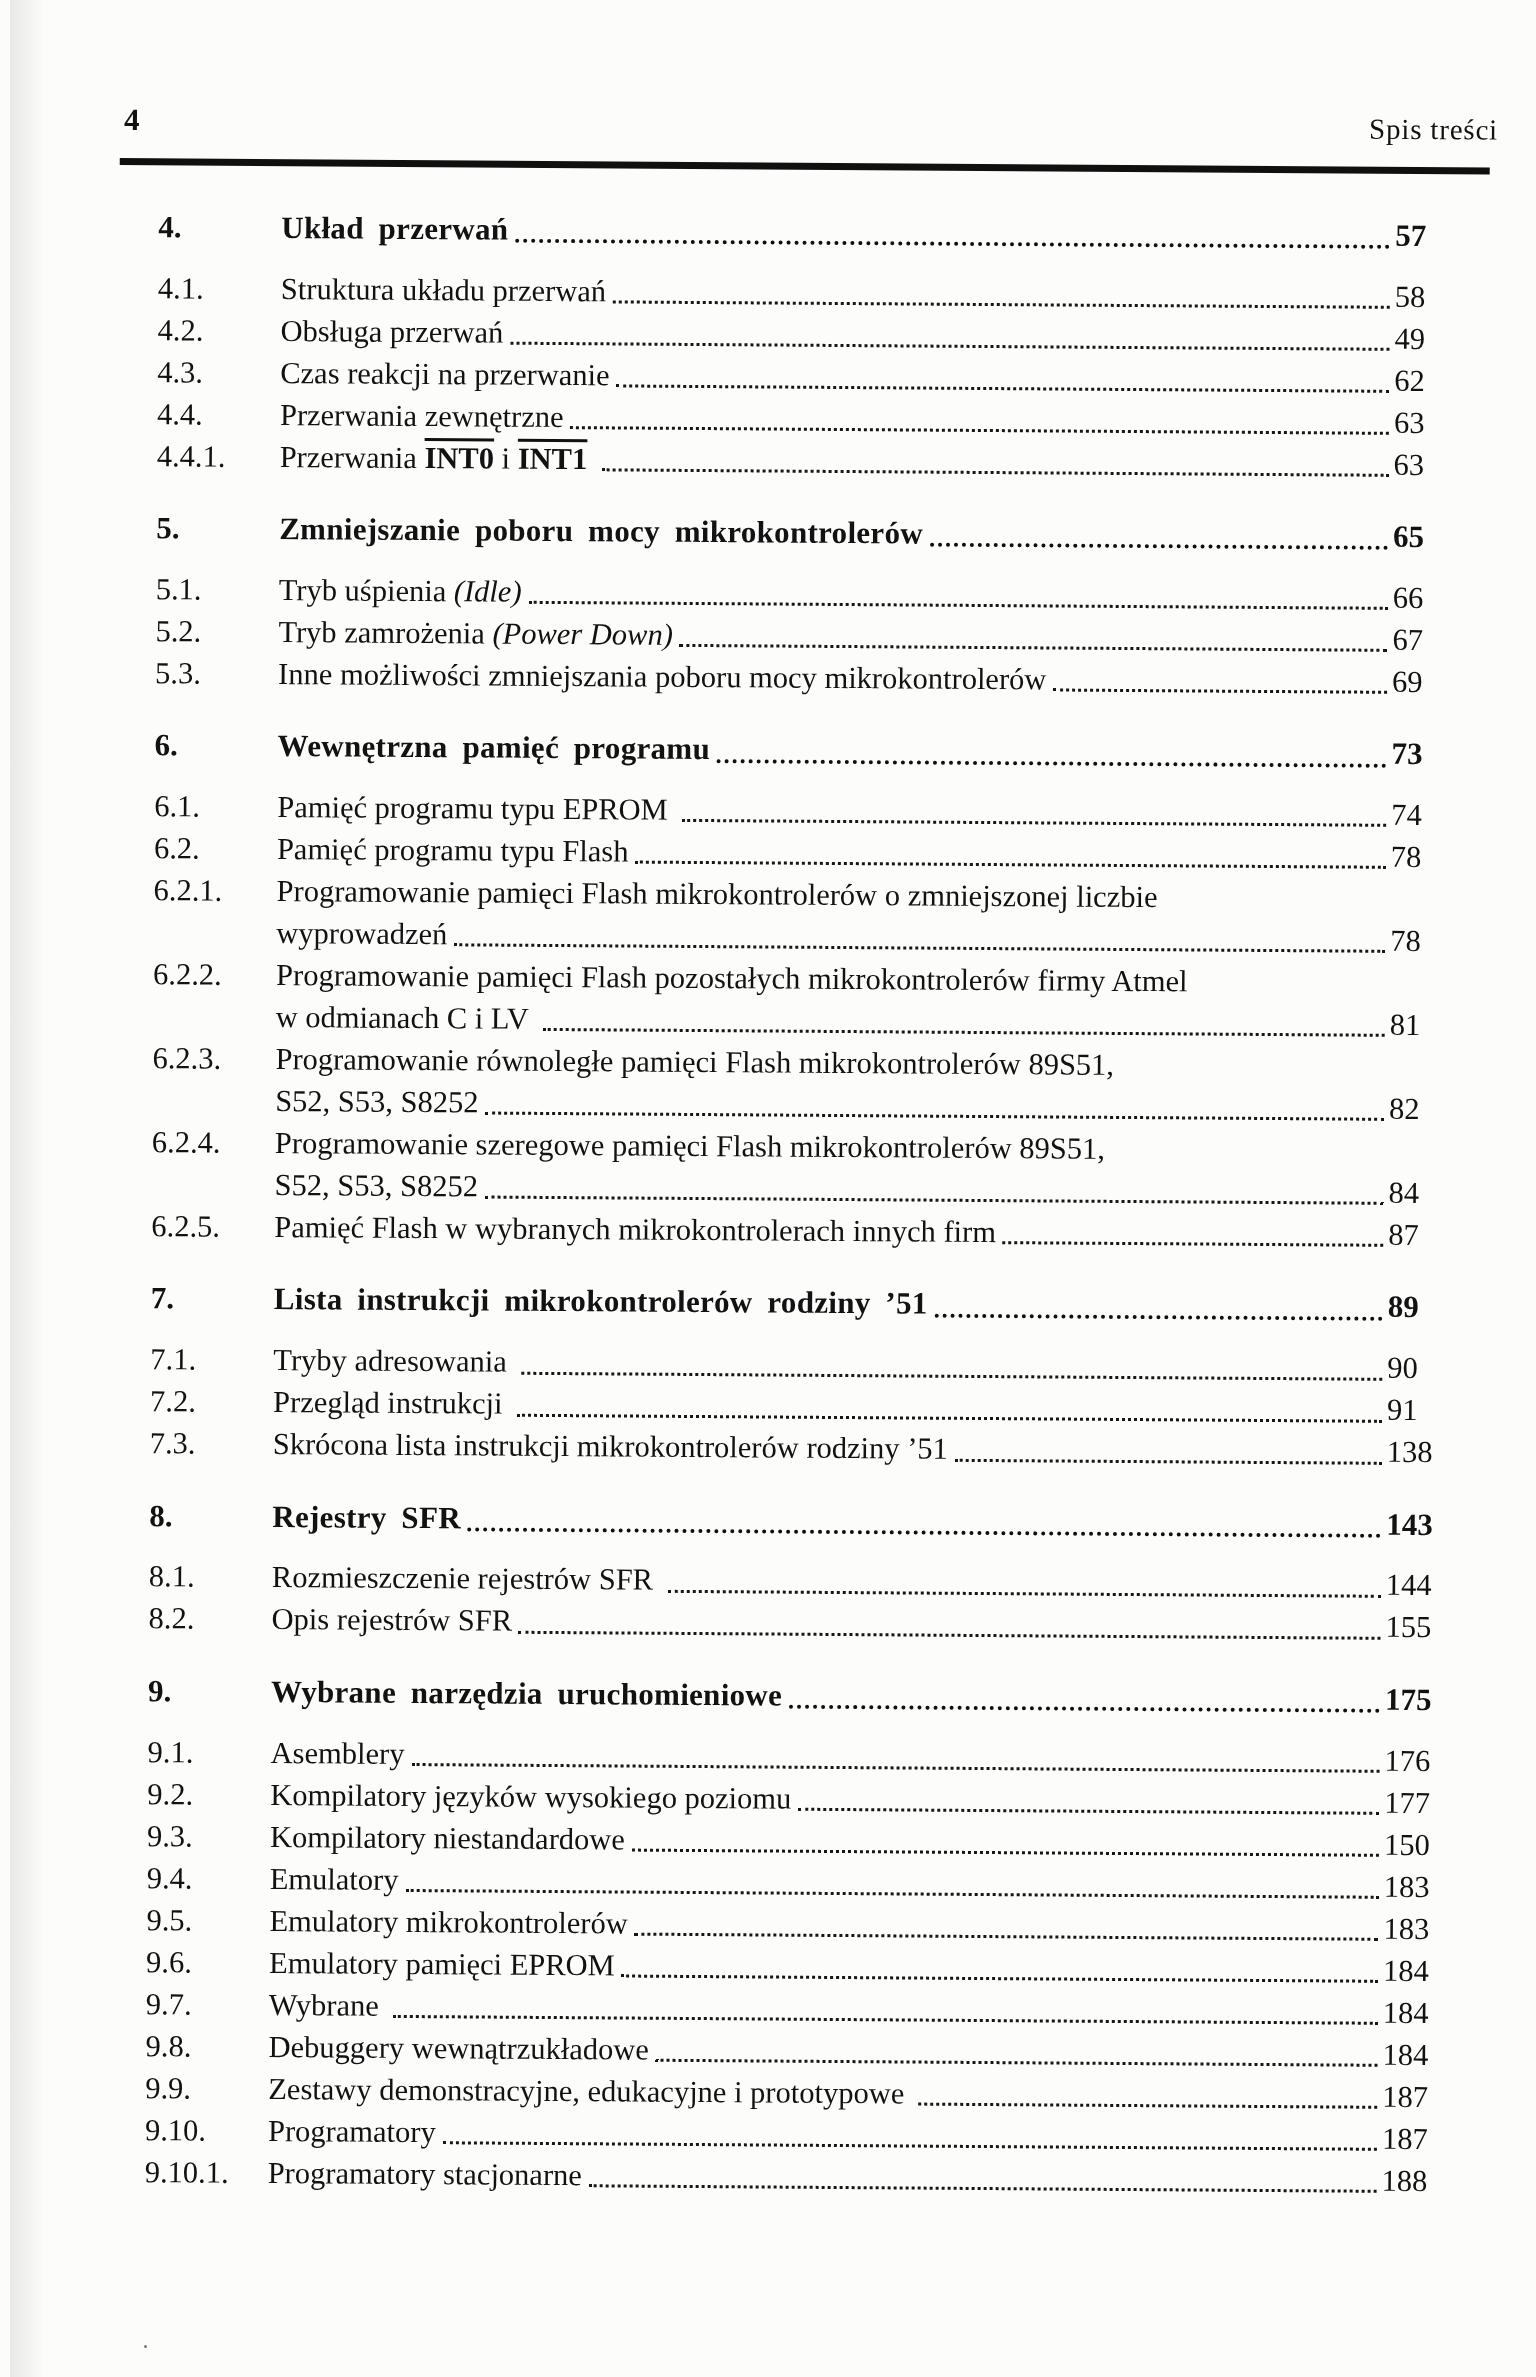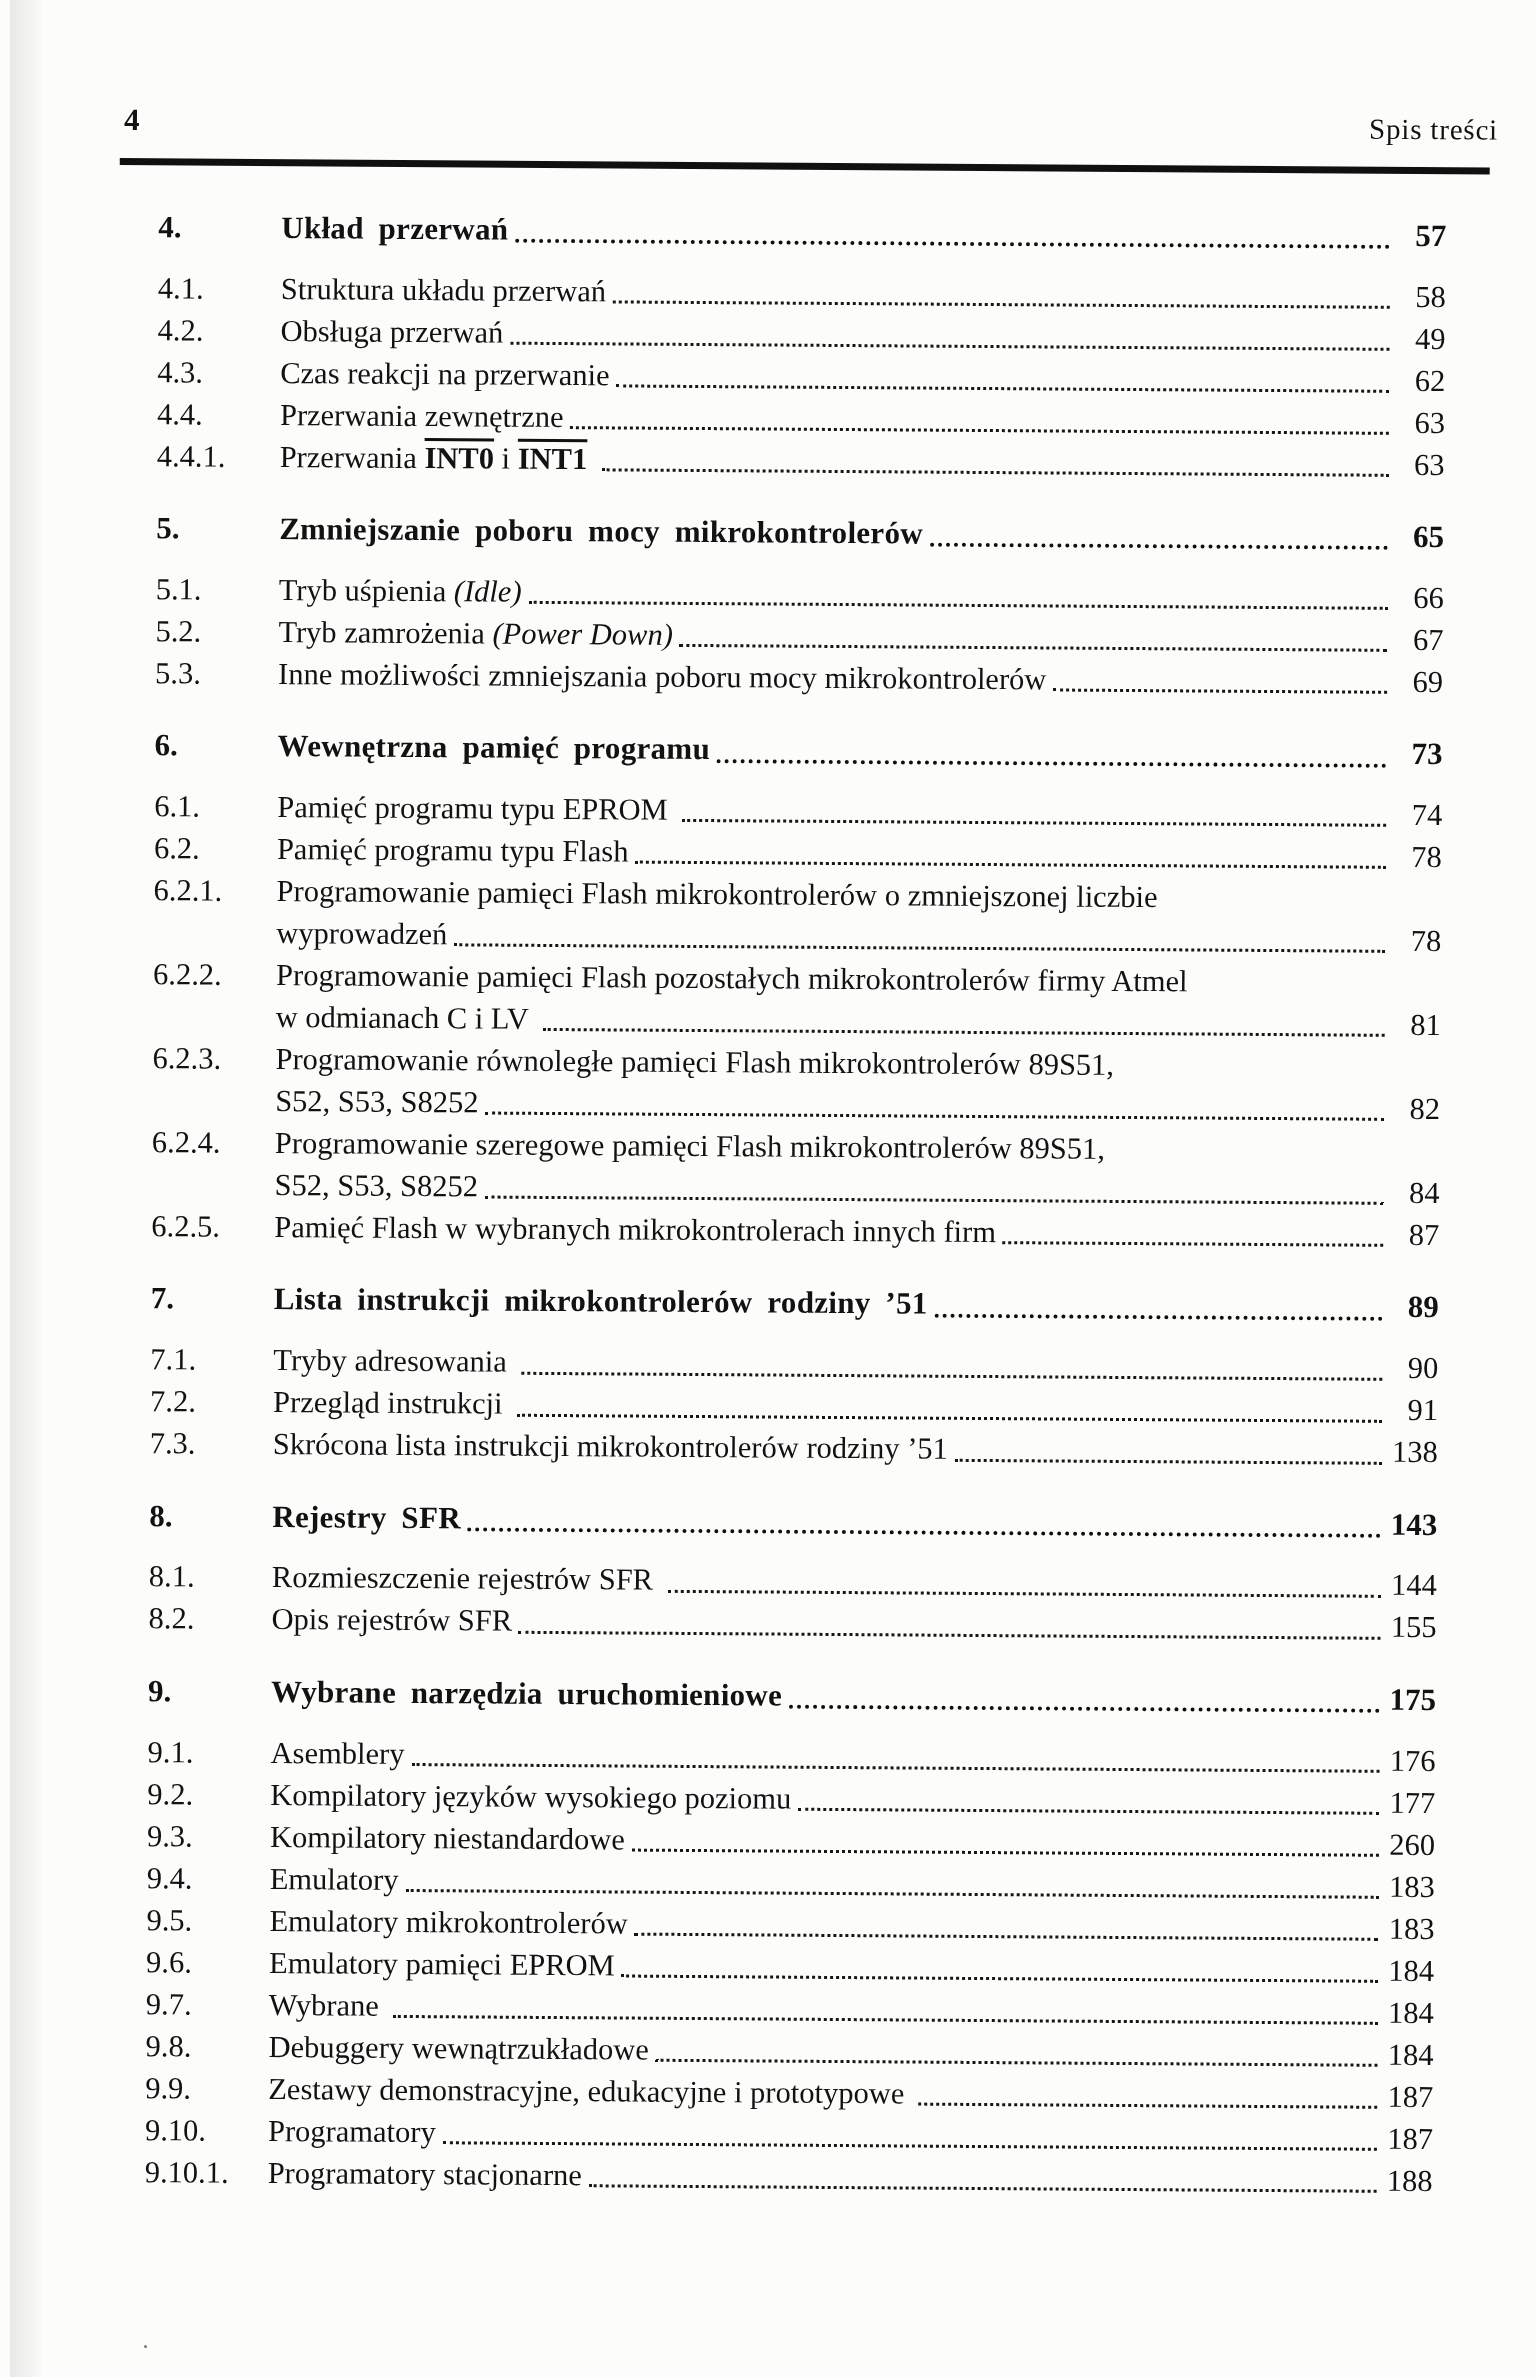--- a/index.html
+++ b/index.html
@@ -30,21 +30,21 @@
   .header .hnum{font-size:31px;font-weight:700;}
   .header .htitle{font-size:29px;letter-spacing:0.8px;}
   .rule{margin:20.4px 0 0 120px;width:1370px;height:6.8px;background:#101010;}
   .toc{padding:10.2px 90px 0 159px;}
   .row{display:flex;font-size:30.5px;line-height:42px;}
   .row .num{flex:none;width:123px;}
   .row .body{flex:1;min-width:0;}
   .line{display:flex;}
   .txt{flex:none;white-space:pre;max-width:100%;}
   .dots{flex:1;min-width:30.5px;margin:0 5.1px 8.5px 6.8px;border-bottom:3.4px dotted #161616;}
-  .pg{flex:none;min-width:51px;text-align:right;}
+  .pg{flex:none;min-width:51px;text-align:left;}
   .chapter{font-weight:700;font-size:31px;margin:30.5px 0 18.7px 0;}
   .chapter .txt{word-spacing:6.8px;letter-spacing:0.3px;}
   .chapter .dots{border-bottom:4.2px dotted #0f0f0f;margin-bottom:7.6px;}
   .it{font-style:italic;}
   .ov{text-decoration-line:overline;text-decoration-thickness:3.4px;text-decoration-color:#111;font-weight:bold;}
 </style>
 </head>
 <body>
 
 <div class="page">
@@ -348,21 +348,21 @@
               <span class="pg">177</span>
             </div>
           </div>
         </div>
         <div class="row">
           <span class="num">9.3.</span>
           <div class="body">
             <div class="line">
               <span class="txt"><span>Kompilatory niestandardowe</span></span>
               <span class="dots"></span>
-              <span class="pg">260</span>
+              <span class="pg">150</span>
             </div>
           </div>
         </div>
         <div class="row">
           <span class="num">9.4.</span>
           <div class="body">
             <div class="line">
               <span class="txt"><span>Emulatory</span></span>
               <span class="dots"></span>
               <span class="pg">183</span>

